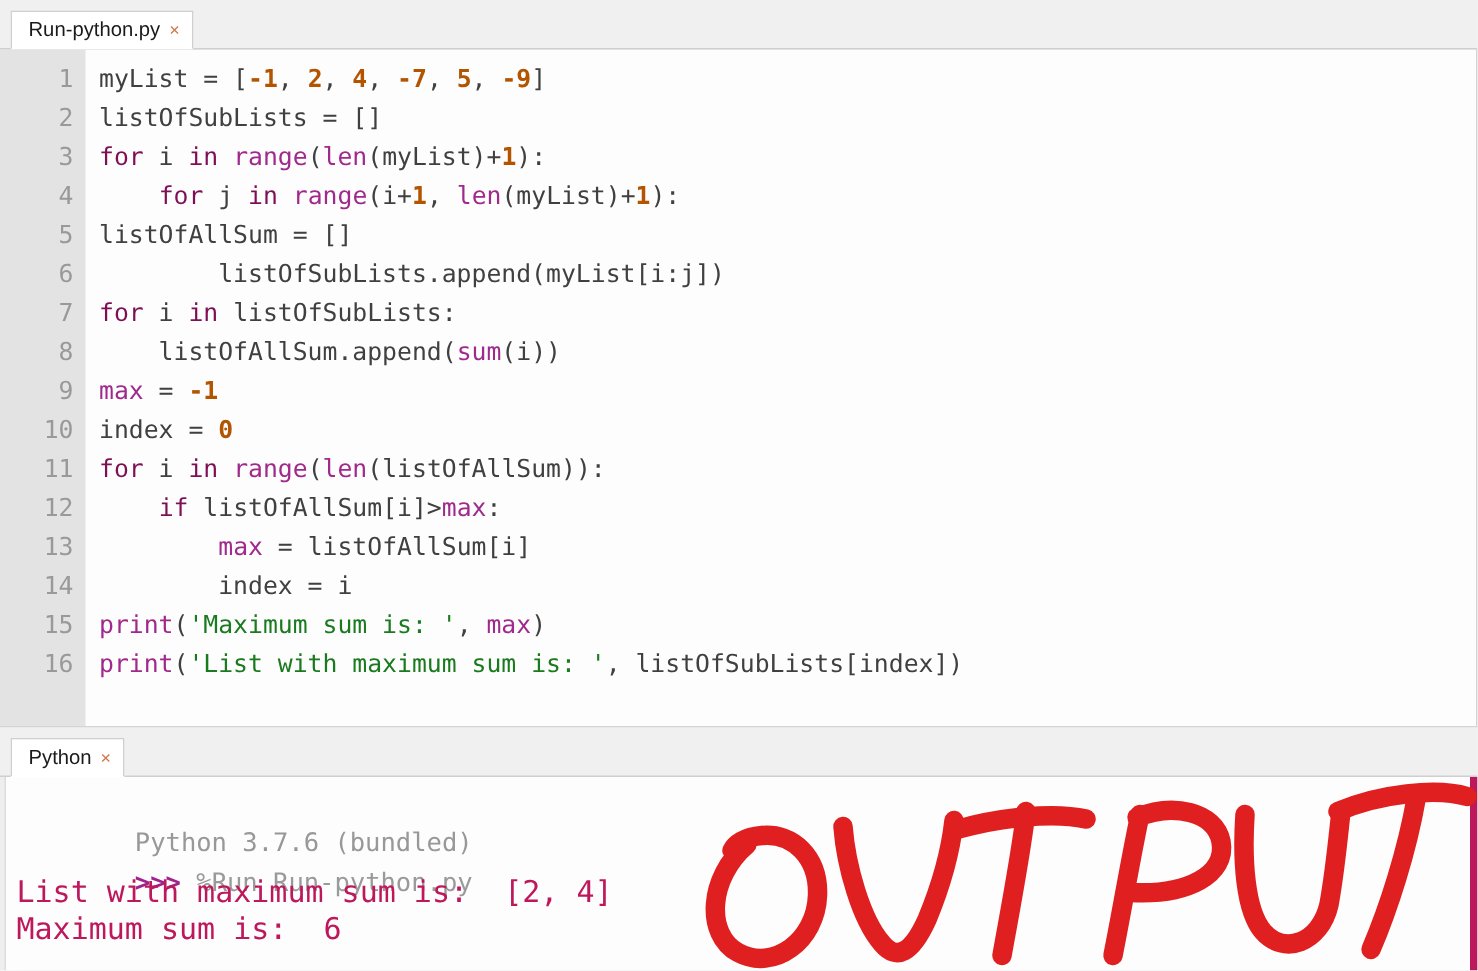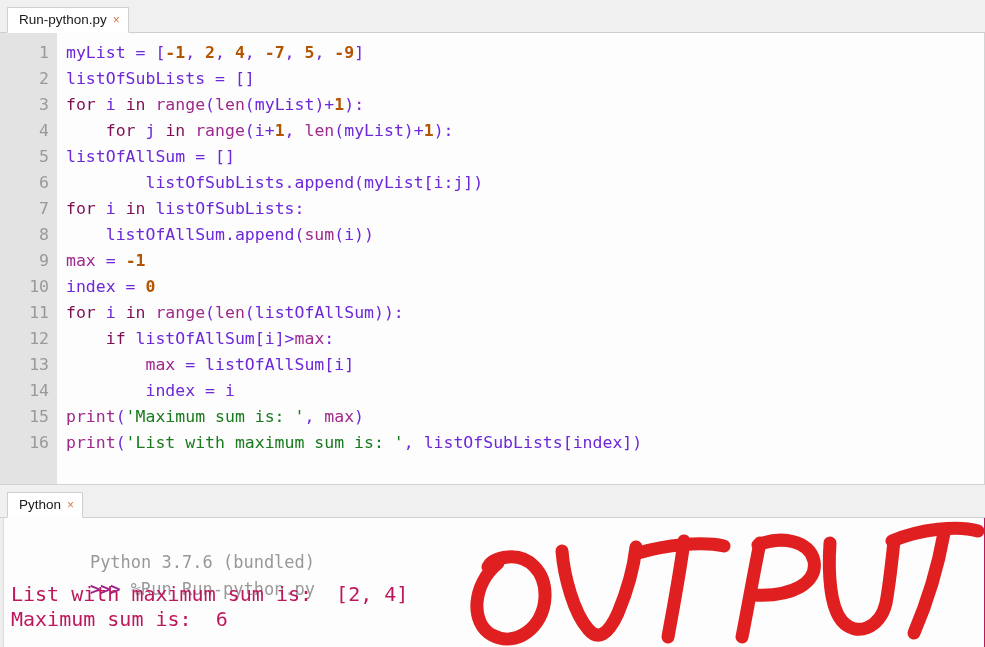--- a/index.html
+++ b/index.html
@@ -101,27 +101,27 @@
     font-size: 16.5px;
     line-height: 26px;
     height: 26px;
     color: #1a1a1a;
     white-space: pre;
   }
   .kw   { color: #7f0f55; font-weight: normal; }
   .bi   { color: #a0298c; margin-top: 11px; }
   .num  { color: #b35400; font-weight: bold; }
   .str  { color: #197a1e; }
-  .pl   { color: #6d28d9; }
+  .pl   { color: #404040; }
 
   
   .shell-wrap {
     flex: 1 1 auto;
     background: #fdfdfd;
-    border-right: 1px solid #be185d;
+    border-right: 5px solid #be185d;
     position: relative;
     overflow: hidden;
   }
   .shell-inner {
     padding: 4px 0 0 4px;
     position: relative;
     height: 100%;
   }
   .shell-margin {
     position: absolute;

